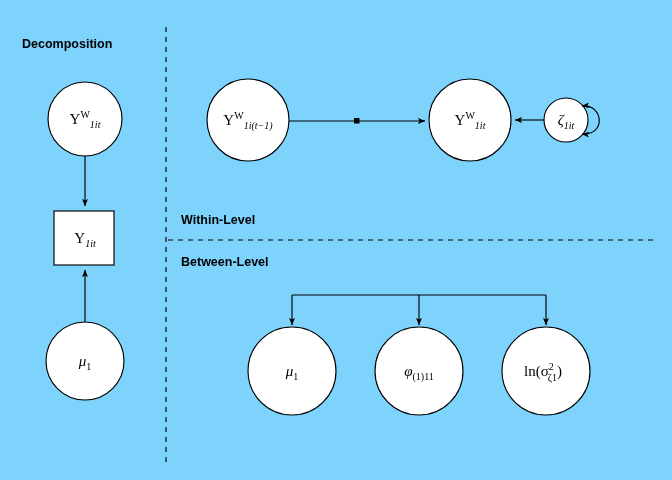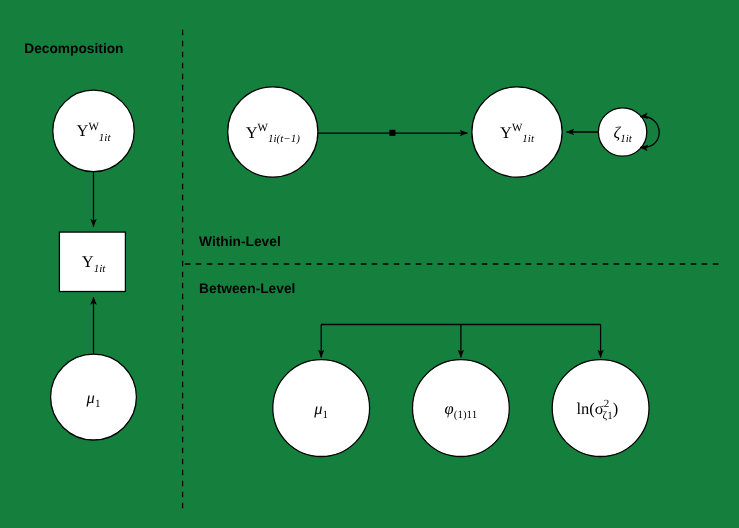--- a/index.html
+++ b/index.html
@@ -11,21 +11,21 @@
   body {
     width: 672px;
     height: 480px;
     font-family: "Liberation Sans", sans-serif;
     overflow: hidden;
   }
   #diagram-root {
     position: relative;
     width: 672px;
     height: 480px;
-    background: #15803d;
+    background: #7dd3fc;
   }
   svg.diagram {
     display: block;
     width: 672px;
     height: 480px;
   }
   .node-shape {
     fill: #ffffff;
     stroke: #000000;
     stroke-width: 1.15;

